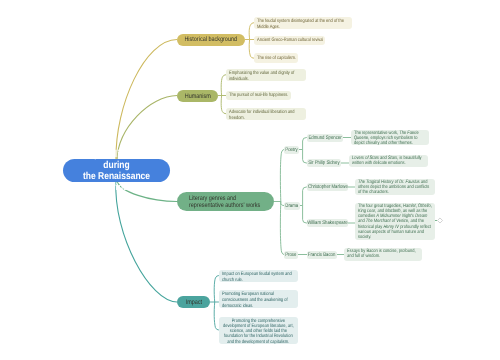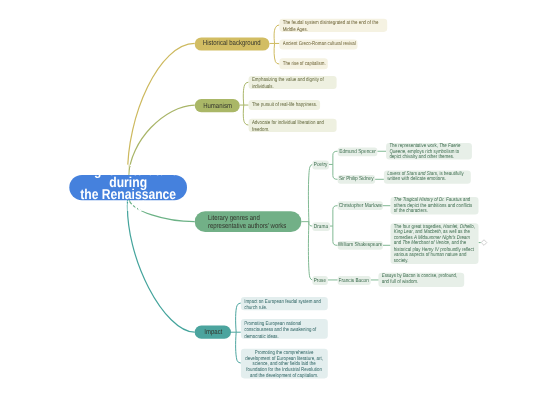--- a/index.html
+++ b/index.html
@@ -3,21 +3,21 @@
 <meta charset="utf-8">
 <style>
   html,body{margin:0;padding:0;}
   body{width:500px;height:360px;background:#ffffff;overflow:hidden;
        font-family:"Liberation Sans","DejaVu Sans",sans-serif;
        -webkit-font-smoothing:antialiased;text-rendering:geometricPrecision;}
   #stage{position:relative;width:500px;height:360px;}
   svg.edges{position:absolute;left:0;top:0;width:500px;height:360px;}
   .node{position:absolute;box-sizing:border-box;display:flex;align-items:center;}
   .rootnode{left:63px;top:159px;width:107px;height:23px;background:#4581dd;
-        color:#fff;font-size:13px;line-height:11px;font-weight:700;
+        color:#fff;font-size:10px;line-height:11px;font-weight:700;
         border-radius:12px;justify-content:center;text-align:center;}
   .rootnode > div{transform:scaleX(0.85) translateZ(0);}
   .lvl1{border-radius:999px;color:#33342c;font-size:6.6px;justify-content:center;
         text-align:center;font-weight:400;}
   .lvl1 > span, .lvl1 > div{display:block;transform:scaleX(0.83) translateZ(0);
         transform-origin:center;white-space:nowrap;}
   .lvl1.lalign > span{transform-origin:left center;}
   .leaf{border-radius:3px;color:#45453a;font-size:4.9px;line-height:6.1px;
         padding:2.4px 3.2px;display:block;}
   .leaf > span{display:block;transform:scaleX(0.82) translateZ(0);transform-origin:left center;

